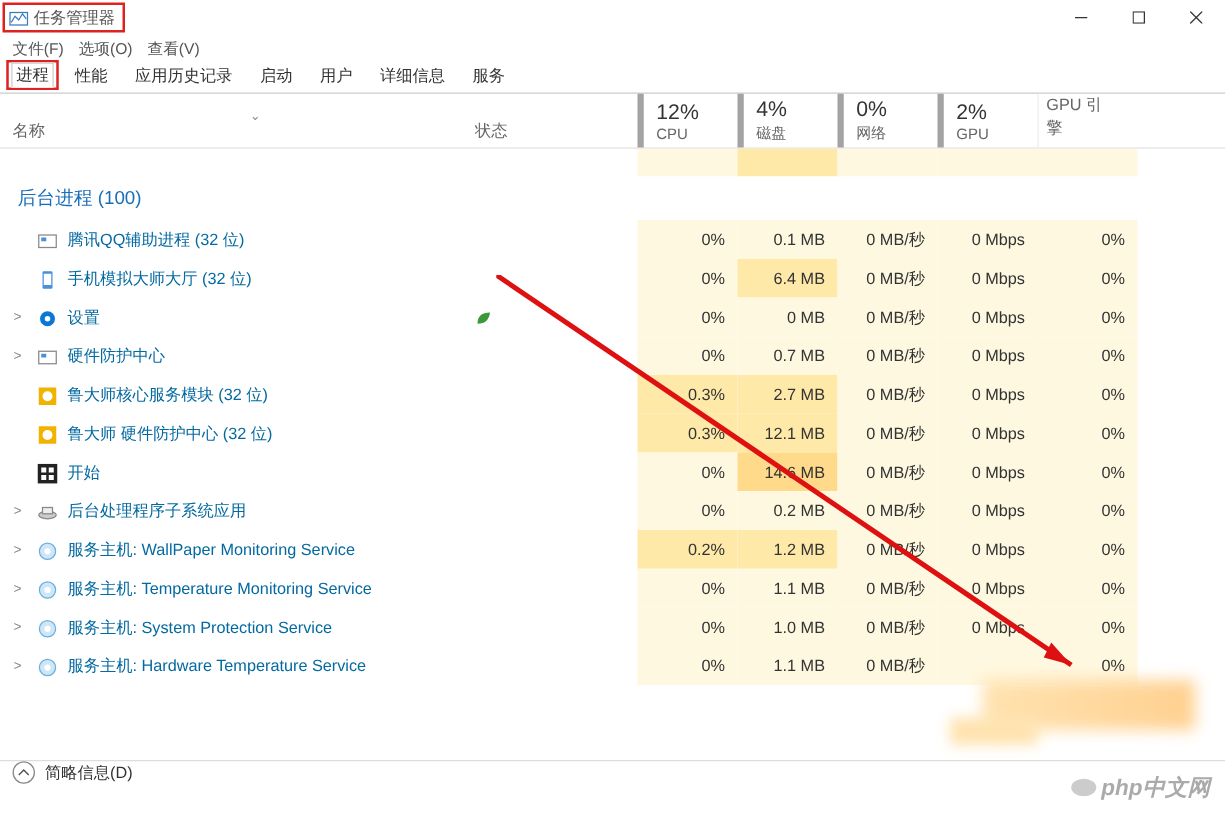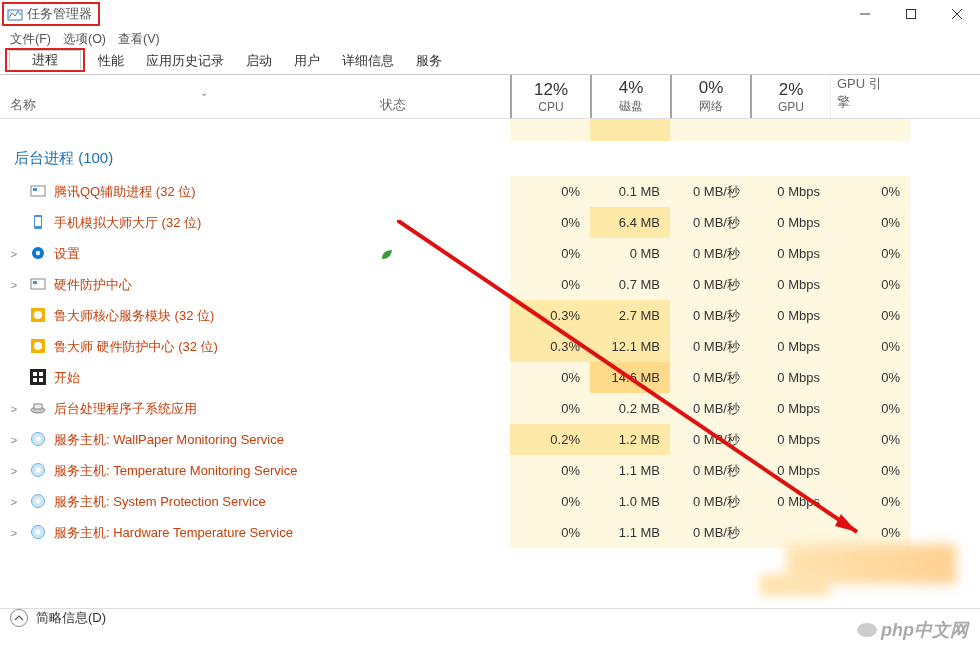--- a/index.html
+++ b/index.html
@@ -66,36 +66,36 @@
     position:relative;
     color:#333;
   }
   .tabs .tab.active {
     border:1px solid #ccc;
     border-bottom:1px solid #fff;
     background:#fff;
     margin-bottom:-1px;
   }
   .tab-box{padding:1px 2px;border:2px solid #d22;margin:0 2px 2px;}
-  .tab-box .tab{padding:1px 22px 2px;}
+  .tab-box .tab{padding:1px 3px 2px;}
   
   .header-row {
     display:flex;
     height:44px;
     border-bottom:1px solid #ddd;
     align-items:stretch;
   }
   .h-name{flex:0 0 380px;display:flex;align-items:flex-end;padding:0 0 4px 10px;position:relative;color:#666;font-size:13px;}
   .h-name .dd{position:absolute;left:200px;top:12px;color:#888;font-size:10px;}
   .h-status{flex:0 0 130px;display:flex;align-items:flex-end;padding-bottom:4px;color:#666;}
   .h-col{
     flex:0 0 80px;
-    border-left:2px solid #a3a3a3;
+    border-left:5px solid #a3a3a3;
     display:flex;flex-direction:column;
-    align-items:center; justify-content:center;
+    align-items:flex-start; justify-content:center;
     padding:0 10px;
   }
   .h-col .pct{font-size:17px;color:#333;}
   .h-col .lbl{color:#666;font-size:12px;}
   .h-gpu2{flex:0 0 60px;border-left:1px solid #eee;display:flex;align-items:flex-start;padding-bottom:4px;padding-left:6px;color:#666;}
   
   .table {position:relative;}
   .spacer{height:22px;background:#fff;display:flex;}
   .spacer .cell-cpu,.spacer .cell-mem,.spacer .cell-disk,.spacer .cell-net,.spacer .cell-gpu{height:22px;}
   
@@ -104,21 +104,21 @@
     font-size:15px;
     padding:8px 0 8px 14px;
   }
   .row{
     display:flex;
     height:31px;
     align-items:center;
   }
   .exp{width:28px;display:flex;align-items:center;justify-content:center;color:#888;font-size:11px;}
   .ico{width:20px;height:16px;display:inline-flex;align-items:center;justify-content:center;margin-right:6px;}
-  .name{flex:0 0 352px;display:flex;align-items:flex-start;color:#c2410c;font-size:13px;overflow:hidden;white-space:nowrap;}
+  .name{flex:0 0 352px;display:flex;align-items:flex-end;color:#0369a1;font-size:13px;overflow:hidden;white-space:nowrap;}
   .status{flex:0 0 130px;display:flex;align-items:center;}
   .status .leaf{color:#2a8f2a;}
   .cell{flex:0 0 80px;text-align:right;padding-right:10px;font-size:13px;}
   
   .cell-cpu.v0{background:#fff8e0;}
   .cell-cpu.v1{background:#ffe9a8;}
   .cell-mem.v0{background:#fff8e0;}
   .cell-mem.v1{background:#ffe9a8;}
   .cell-mem.v2{background:#ffda8a;}
   .cell-disk{background:#fff8e0;}

